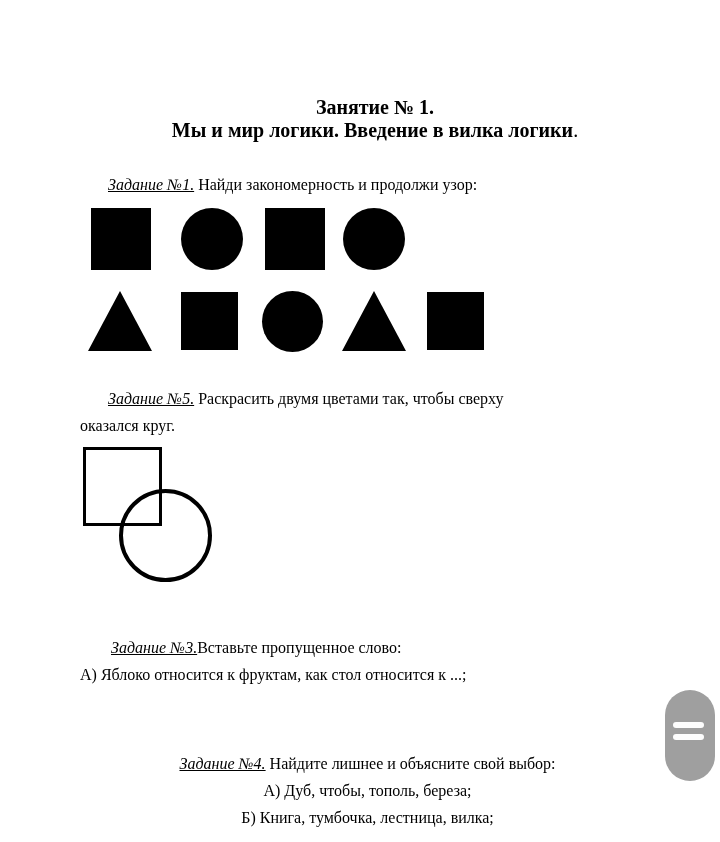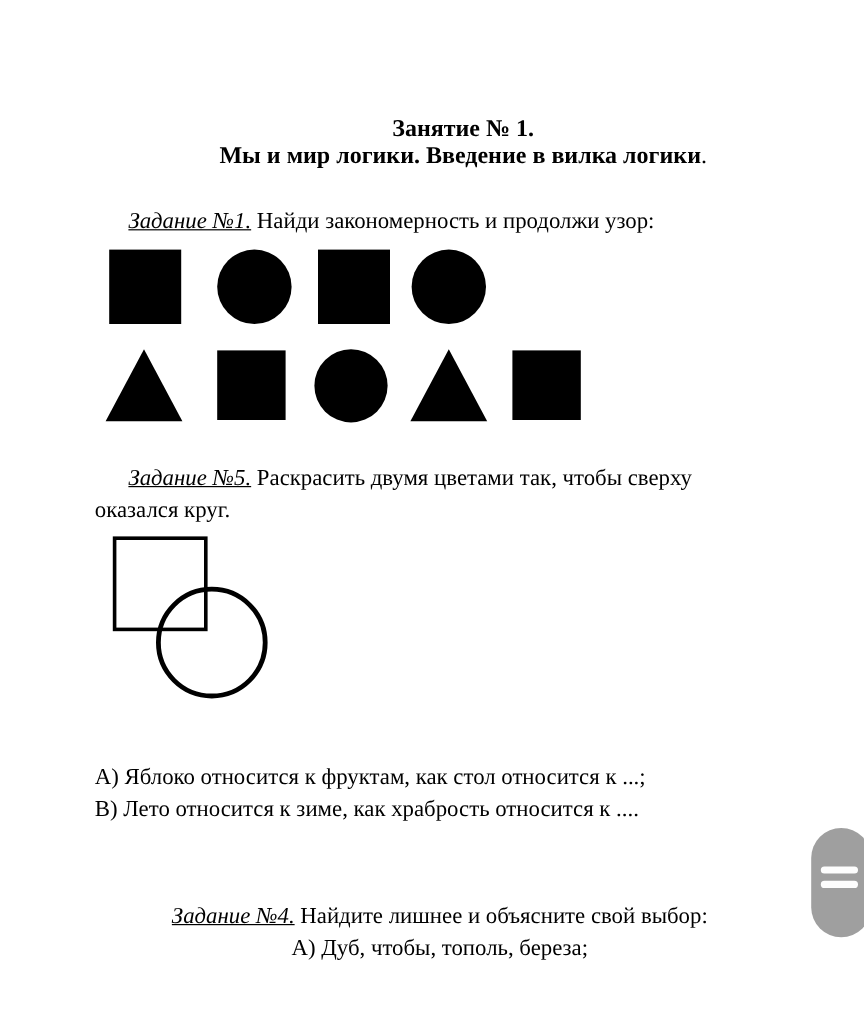--- a/index.html
+++ b/index.html
@@ -2,33 +2,33 @@
 <html><head>
 <meta charset="utf-8">
 <style>
   html,body{margin:0;padding:0;}
   body{
     width:720px;height:842px;position:relative;overflow:hidden;
     background:#ffffff;
     font-family:"Liberation Serif","DejaVu Serif",serif;
     color:#000000;
   }
-  .abs{position:absolute;margin-left:11px;}
+  .abs{position:absolute;}
 
   
   .title-block{
     left:80px;top:96px;width:590px;
     text-align:center;font-weight:bold;
     font-size:20px;line-height:23px;
   }
 
   
   .para{
-    left:68px;width:575px;
-    font-size:19px;line-height:27px;
+    left:80px;width:575px;
+    font-size:16px;line-height:27px;
   }
   .task-label{
     font-style:italic;
     text-decoration:underline;
   }
   .indent{display:inline-block;width:28px;}
   .indent3{display:inline-block;width:31px;}
 
   
   .shape-row{position:absolute;}
@@ -105,28 +105,29 @@
 <div class="abs para" style="top:385px;">
   <span class="indent"></span><span class="task-label">Задание №5.</span>
   <span>Раскрасить двумя цветами так, чтобы сверху</span>
   <div>оказался круг.</div>
 </div>
 
 <div class="abs fig-square"></div>
 <div class="abs fig-circle"></div>
 
 <div class="abs para" style="top:634px;">
+  <div><span class="indent3"></span><span class="task-label">Задание №3.</span><span>Вставьте пропущенное слово:</span></div>
   <div>А) Яблоко относится к фруктам, как стол относится к ...;</div>
-  <div>В) Лето относится к зиме, как храбрость относится к ....</div>
 </div>
 
 <div class="abs para" style="top:750px;text-align:center;">
   <div><span class="task-label">Задание №4.</span>
   <span>Найдите лишнее и объясните свой выбор:</span></div>
   <div>А) Дуб, чтобы, тополь, береза;</div>
+  <div>Б) Книга, тумбочка, лестница, вилка;</div>
 </div>
 
 <div class="abs scroll-handle">
   <span>
     <span class="bar b1"></span>
     <span class="bar b2"></span>
   </span>
 </div>
 
 </body></html>

